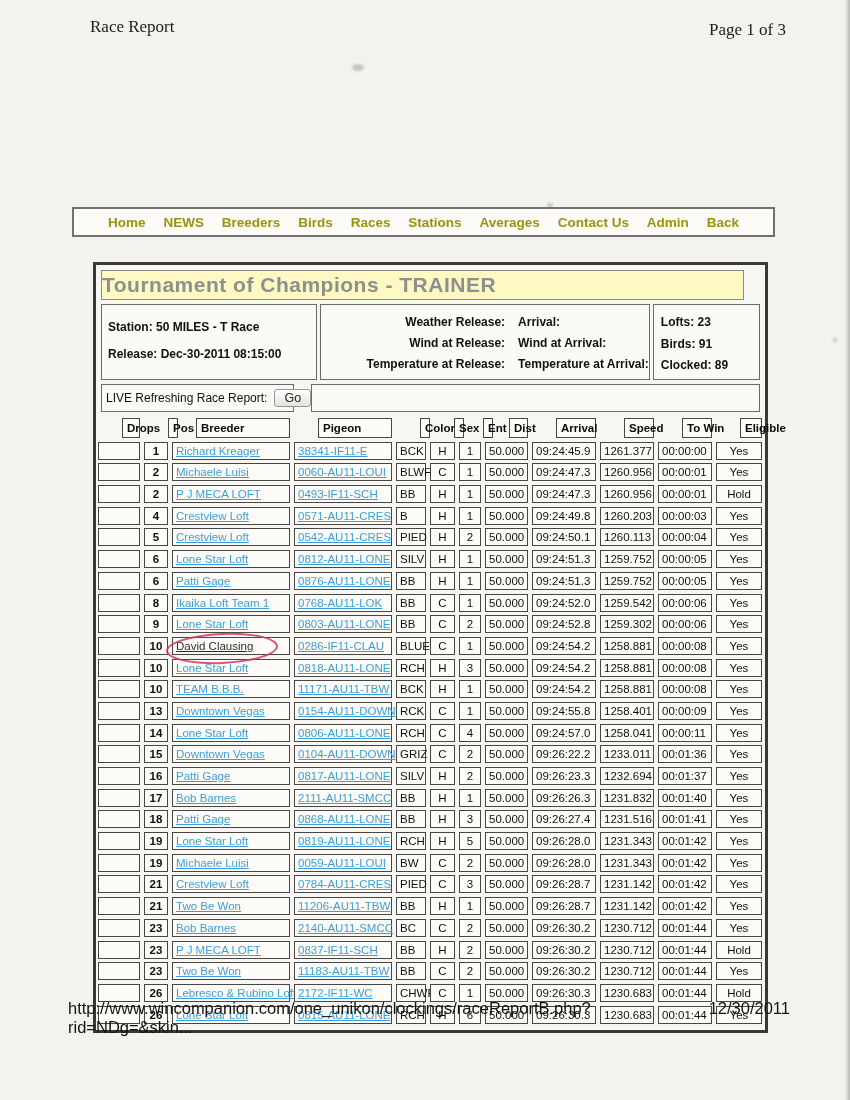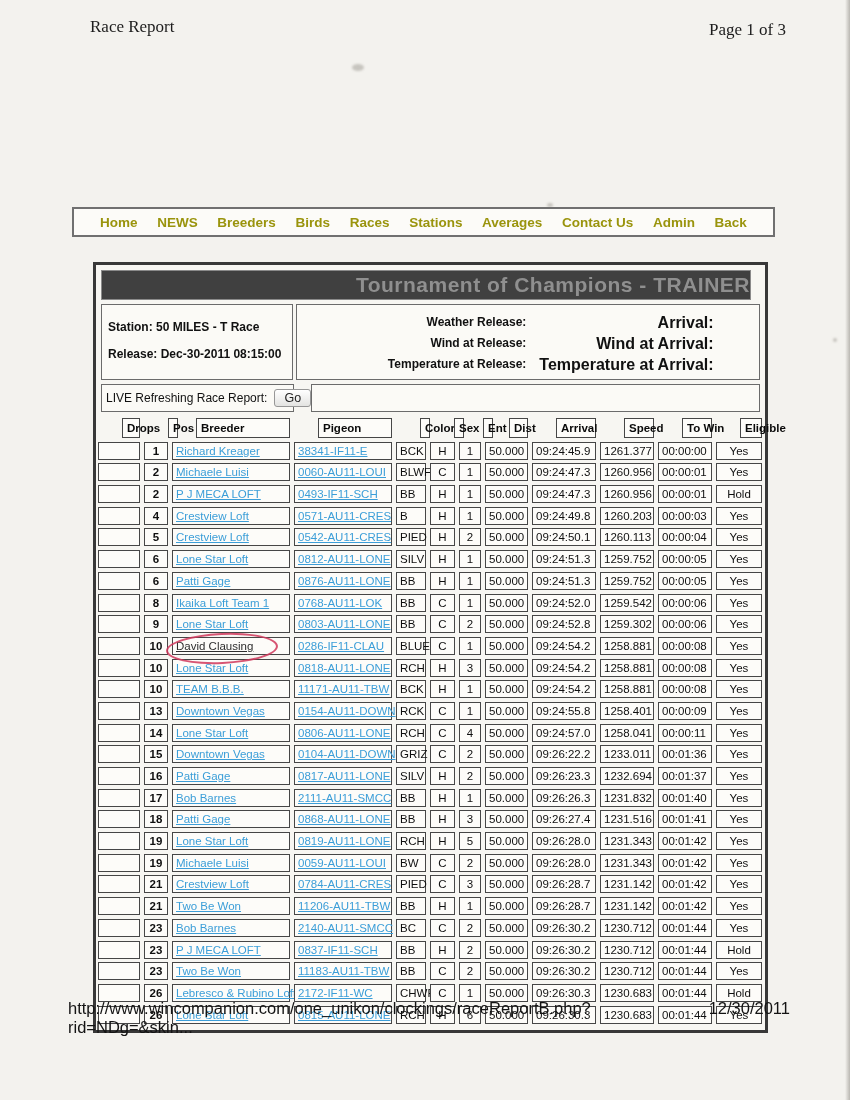--- a/index.html
+++ b/index.html
@@ -18,38 +18,38 @@
   .print-hdr-left{position:absolute;left:90px;top:17px;font-family:"Liberation Serif",serif;
     font-size:17px;color:#1c1c1c;}
   .print-hdr-right{position:absolute;right:64px;top:20px;font-family:"Liberation Serif",serif;
     font-size:17px;color:#1c1c1c;}
   .print-footer{position:absolute;left:68px;right:60px;top:999px;display:flex;
     justify-content:space-between;font-family:Liberation Sans, sans-serif;font-size:16.5px;color:#141414;}
 
   
   .navbar{position:absolute;left:72px;top:207px;width:703px;height:30px;box-sizing:border-box;
     border:2px solid #707070;background:#fcfbf8;display:flex;align-items:center;
-    justify-content:space-between;padding:0 26px;}
+    justify-content:space-between;padding:0 34px;}
   .navbar a{color:#9a940d;font-weight:bold;font-size:13.5px;text-decoration:none;cursor:pointer;}
 
   
   .report{position:absolute;left:93px;top:262px;width:675px;box-sizing:border-box;
     border:3px solid #383838;background:#f7f6f2;padding-bottom:6px;}
-  .title-box{margin:5px 14px 4px 5px;height:28px;border:1px solid #8a8a8a;background:#404040;
-    display:flex;align-items:center;justify-content:flex-end;}
+  .title-box{margin:5px 21px 4px 5px;height:28px;border:1px solid #8a8a8a;background:#fef9c3;
+    display:flex;align-items:center;justify-content:flex-start;}
   .title-box span{font-size:21px;font-weight:bold;color:#8f8f8f;letter-spacing:.5px;}
 
   .info-row{display:flex;gap:3px;margin:0 5px;}
   .info-box{border:1px solid #6b6b6b;background:#fbfaf6;box-sizing:border-box;height:76px;}
-  .station-box{width:192px;padding:9px 6px 0 6px;}
+  .station-box{width:226px;padding:9px 6px 0 6px;}
   .station-box div{font-size:12px;font-weight:bold;color:#111;line-height:27px;white-space:nowrap;}
   .weather-box{flex:1;padding-top:7px;padding-left:8px;}
   .weather-grid{display:grid;grid-template-columns:176px auto;column-gap:13px;justify-content:center;}
   .weather-grid .wl{text-align:right;font-size:12px;font-weight:bold;color:#111;line-height:21px;white-space:nowrap;}
-  .weather-grid .wr{text-align:right;font-size:16px;font-weight:bold;color:#111;line-height:21px;white-space:nowrap;}
+  .weather-grid .wr{text-align:left;font-size:12px;font-weight:bold;color:#111;line-height:21px;white-space:nowrap;}
   .stats-box{width:112px;padding:7px 0 0 7px;}
   .stats-box div{font-size:12px;font-weight:bold;color:#111;line-height:21.5px;}
 
   .live-row{display:flex;gap:17px;margin:4px 5px 0 5px;}
   .live-box{border:1px solid #6b6b6b;background:#fbfaf6;box-sizing:border-box;height:28px;
     width:193px;display:flex;align-items:center;padding:0 4px;gap:7px;}
   .live-box .lbl{font-size:12px;color:#111;white-space:nowrap;}
   .go-btn{font-size:12.5px;color:#222;padding:1px 9px;border:1px solid #979797;border-radius:3px;
     background:linear-gradient(#ffffff,#e3e3e1);cursor:pointer;font-family:"Liberation Sans",sans-serif;}
   .live-spacer{border:1px solid #6b6b6b;background:#fbfaf6;flex:1;height:28px;box-sizing:border-box;}
@@ -108,20 +108,25 @@
     <div class="info-box weather-box">
       <div class="weather-grid" id="weather-grid">
           <div class="wl">Weather Release:</div>
           <div class="wr">Arrival:</div>
           <div class="wl">Wind at Release:</div>
           <div class="wr">Wind at Arrival:</div>
           <div class="wl">Temperature at Release:</div>
           <div class="wr">Temperature at Arrival:</div>
         </div>
     </div>
+    <div class="info-box stats-box" id="stats-box">
+        <div>Lofts: 23</div>
+        <div>Birds: 91</div>
+        <div>Clocked: 89</div>
+      </div>
   </div>
 
   <div class="live-row">
     <div class="live-box">
       <span class="lbl">LIVE Refreshing Race Report:</span>
       <button class="go-btn">Go</button>
     </div>
     <div class="live-spacer"></div>
   </div>
 

